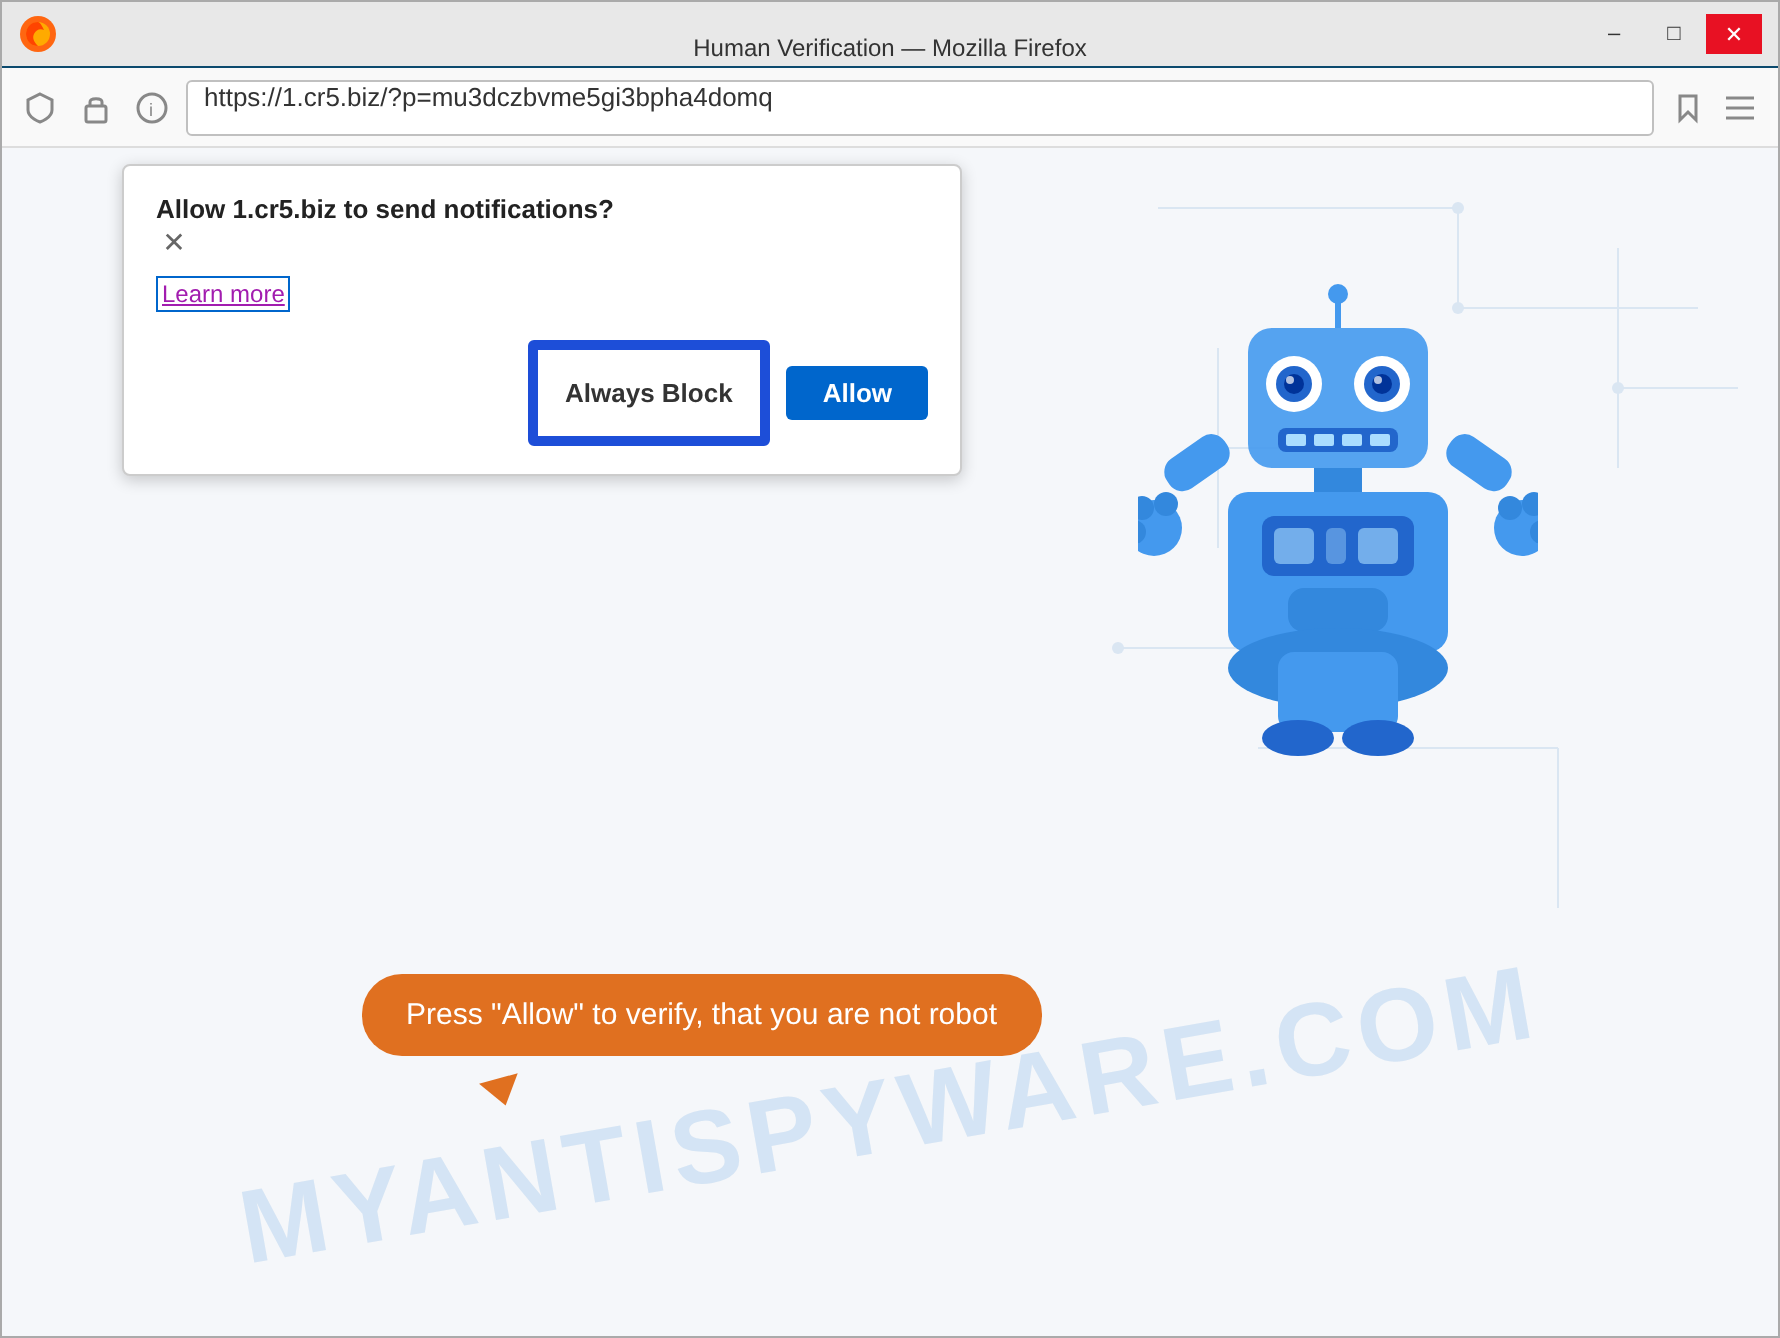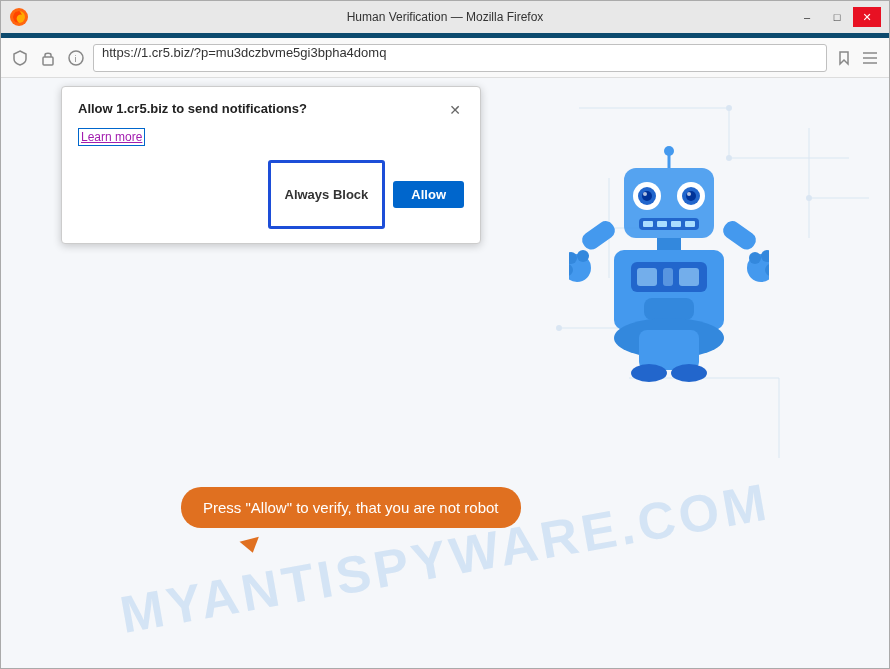--- a/index.html
+++ b/index.html
@@ -20,24 +20,23 @@
       display: flex;
       flex-direction: column;
       background: #f0f0f0;
     }
 
     
     .title-bar {
       height: 32px;
       background: #e8e8e8;
       display: flex;
-      align-items: center;
       justify-content: space-between;
       padding: 16px 8px;
-      border-bottom: 5px solid #0c4a6e;
+      border-bottom: 1px solid #0c4a6e;
     }
 
     .title-bar-left {
       display: flex;
       align-items: center;
     }
 
     .firefox-logo {
       width: 20px;
       height: 20px;
@@ -129,20 +128,21 @@
       box-shadow: 0 2px 8px rgba(0,0,0,0.2);
       padding: 14px 16px 14px 16px;
       z-index: 100;
     }
 
     .popup-header {
       display: flex;
       justify-content: space-between;
       align-items: flex-start;
       margin-bottom: 8px;
+      flex-direction: column;
     }
 
     .popup-title {
       font-size: 13px;
       font-weight: bold;
       color: #222;
       flex: 1;
     }
 
     .popup-close {
@@ -171,23 +171,23 @@
 
     .popup-buttons {
       display: flex;
       justify-content: flex-end;
       gap: 8px;
       align-items: center;
     }
 
     .btn-always-block {
       background: white;
-      border: 3px solid #1d4ed8;
+      border: 5px solid #1d4ed8;
       border-radius: 3px;
-      padding: 24px 14px;
+      padding: 14px 14px;
       font-size: 13px;
       cursor: pointer;
       color: #333;
       font-weight: bold;
     }
 
     .btn-allow {
       background: #0066cc;
       border: none;
       border-radius: 3px;

